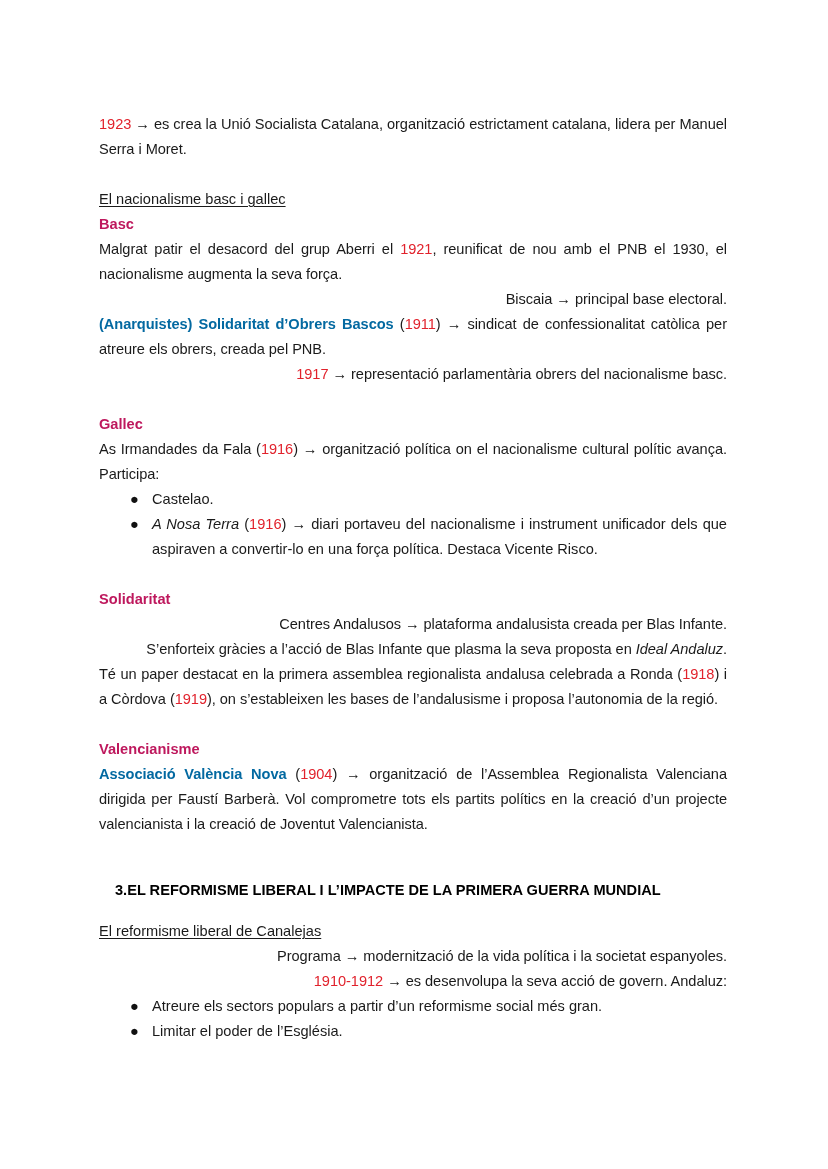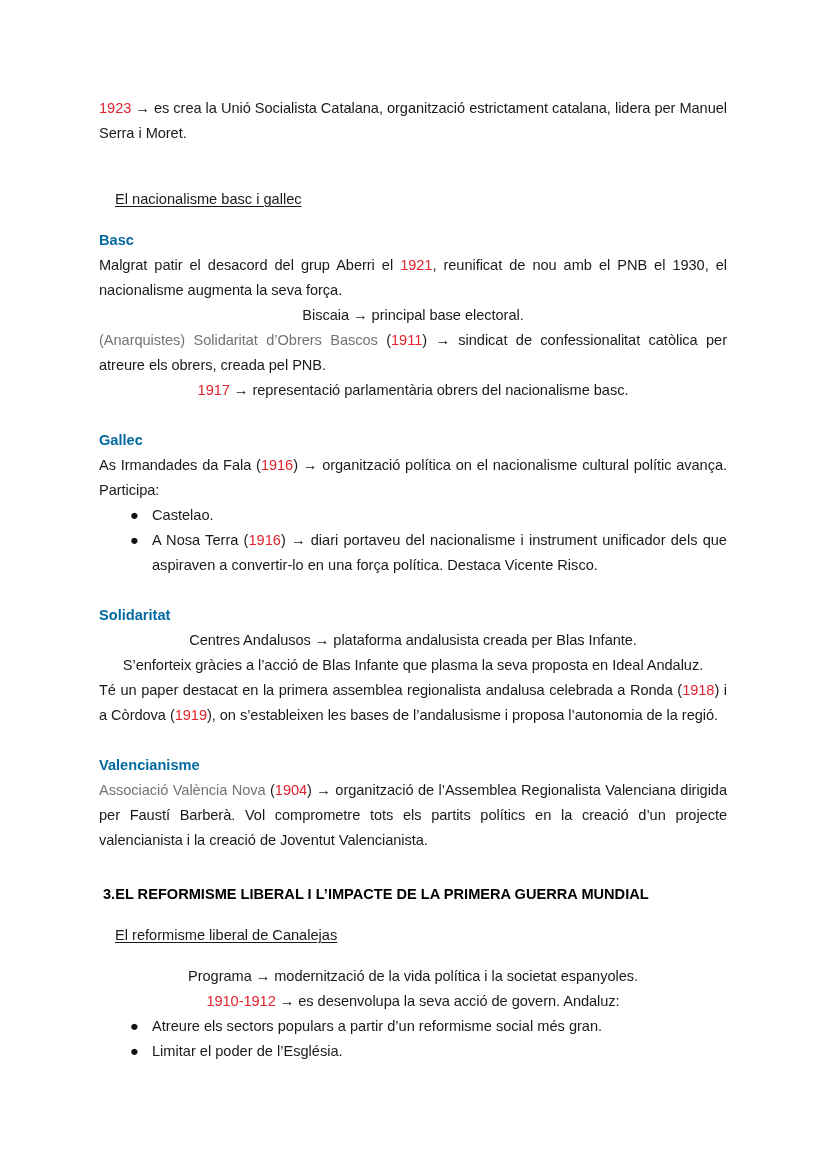--- a/index.html
+++ b/index.html
@@ -18,55 +18,55 @@
   .page {
     position: relative;
     width: 828px;
     height: 1169px;
     background: #ffffff;
     box-sizing: border-box;
   }
   .doc-body {
     position: absolute;
     left: 99px;
-    top: 96px;
+    top: 112px;
     width: 628px;
   }
   .para {
     margin: 0;
     font-size: 14.6px;
     line-height: 25px;
     text-align: justify;
     text-justify: inter-word;
     color: #1a1a1a;
     letter-spacing: -0.05px;
   }
   .para.left {
-    text-align: center;
+    text-align: right;
   }
   .heading-underline {
-    margin: 16px;
+    margin: 0;
     font-size: 14.6px;
     line-height: 25px;
     text-decoration: underline;
     text-underline-offset: 2px;
     text-decoration-thickness: 1px;
     color: #1a1a1a;
     text-align: left;
   }
   .heading-bold {
     margin: 0;
     font-size: 14.6px;
     line-height: 25px;
     font-weight: bold;
-    color: #0369a1;
+    color: #be185d;
     text-align: left;
   }
   .section-title {
-    margin: 4px;
+    margin: 16px;
     font-size: 14.6px;
     line-height: 25px;
     font-weight: bold;
     color: #000000;
     text-align: left;
   }
   .spacer {
     height: 25px;
   }
   ul.bullets {
@@ -91,24 +91,25 @@
     left: 31px;
     top: 0;
     font-size: 14.6px;
     line-height: 25px;
     color: #111111;
   }
   .red {
     color: #e1222c;
   }
   .bold {
-    font-weight: normal;
-    color: #737373;
+    font-weight: bold;
+    color: #0369a1;
   }
   .ital {
+    font-style: italic;
   }
   .arrow {
     font-size: 14.6px;
   }
 </style>
 </head>
 <body>
 
 <div class="page">
   <div class="doc-body">

